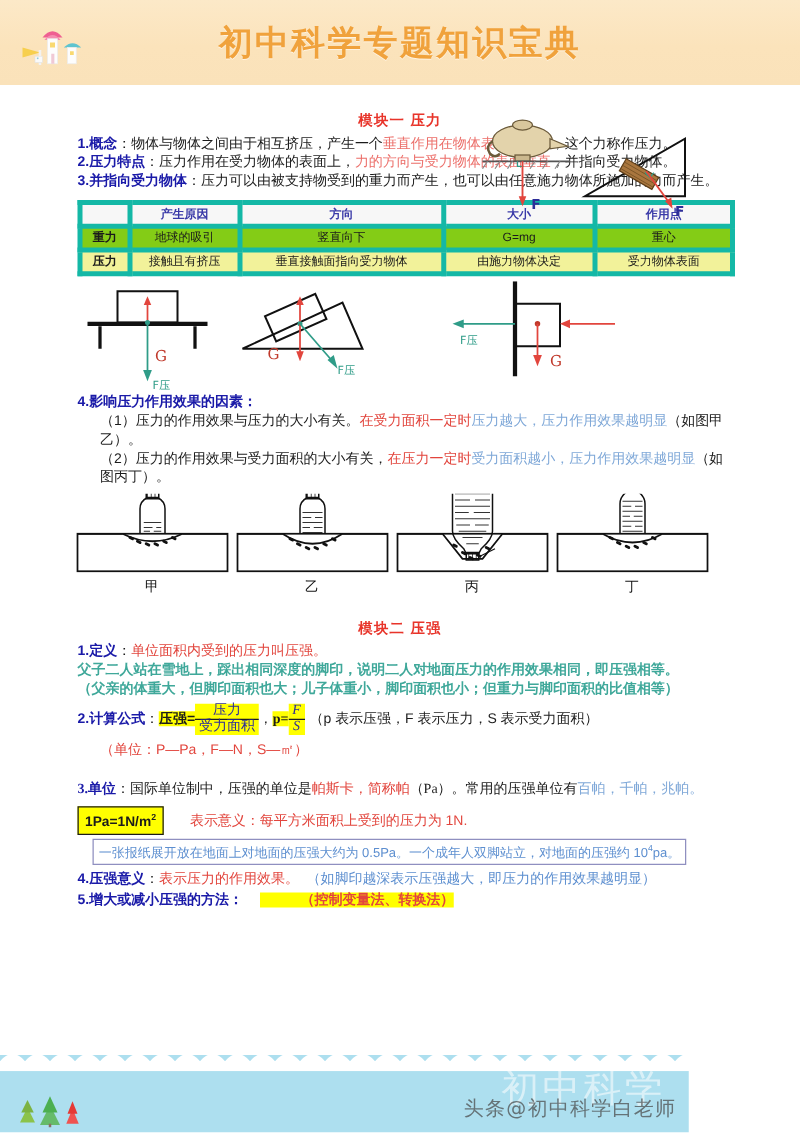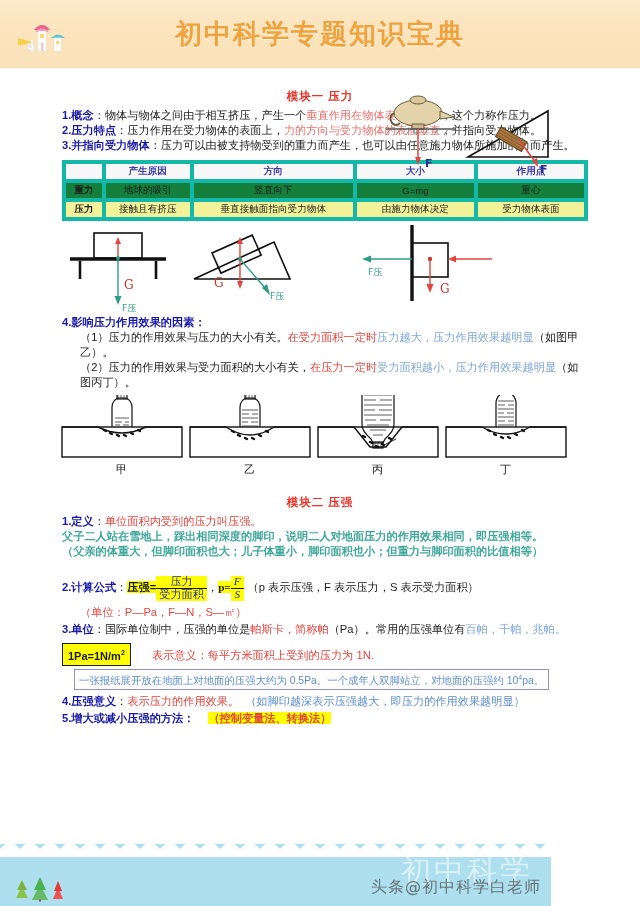--- a/index.html
+++ b/index.html
@@ -69,21 +69,21 @@
     font-size: 9.6px;
   }
   table.cmp td {
     border: 4px solid #14b8a6;
     text-align: center;
     height: 17px;
     padding: 1px 2px;
     color: #1b1b1b;
   }
   table.cmp tr.head td { background: #f7f7f7; color: #3a3aa8; font-weight: bold; }
-  table.cmp tr.row-g td { background: #15803d; }
+  table.cmp tr.row-g td { background: #84cc16; }
   table.cmp tr.row-y td { background: #f2f29a; }
   table.cmp td.rh { font-weight: bold; width: 36px; }
   table.cmp td.c1 { width: 80px; }
   table.cmp td.c2 { width: 148px; }
   table.cmp td.c3 { width: 110px; }
   table.cmp td.c4 { width: 100px; }
 
   
   .fig-row { position: relative; height: 92px; }
   .fig-row2 { position: relative; height: 100px; margin-top: 4px; }
@@ -438,44 +438,44 @@
       <span class="num">1.</span><span class="lbl-blue">定义</span><span class="t-black">：</span><span class="t-red">单位面积内受到的压力叫压强。</span>
     </p>
     <p class="line">
       <span class="t-teal">父子二人站在雪地上，踩出相同深度的脚印，说明二人对地面压力的作用效果相同，即压强相等。</span>
     </p>
     <p class="line">
       <span class="t-teal">（父亲的体重大，但脚印面积也大；儿子体重小，脚印面积也小；但重力与脚印面积的比值相等）</span>
     </p>
 
     
-    <p class="line" style="margin-top:14px; line-height:28px;">
+    <p class="line" style="margin-top:2px; line-height:28px;">
       <span class="num">2.</span><span class="lbl-blue">计算公式</span><span class="t-black">：</span><span class="hl t-black" style="font-weight:bold;">压强=</span><span class="frac hl"><span class="nu">压力</span><span class="de">受力面积</span></span><span class="t-black">，</span><span class="hl t-black" style="font-weight:bold;font-family:'Liberation Serif',serif;">p=</span><span class="frac hl" style="font-family:'Liberation Serif',serif;font-style:italic;"><span class="nu">F</span><span class="de">S</span></span><span class="t-black" style="margin-left:4px;">（p 表示压强，F 表示压力，S 表示受力面积）</span>
     </p>
     <p class="line indent" style="margin-top:4px;">
       <span class="t-red">（单位：P—Pa，F—N，S—㎡）</span>
     </p>
 
-    <p class="line" style="margin-top:2px;">
+    <p class="line" style="margin-top:16px;font-family:Liberation Serif, serif;">
       <span class="num">3.</span><span class="lbl-blue">单位</span><span class="t-black">：</span><span class="t-black">国际单位制中，压强的单位是</span><span class="t-red">帕斯卡，简称帕</span><span class="t-black">（Pa）。常用的压强单位有</span><span class="t-lightblue">百帕，千帕，兆帕。</span>
     </p>
 
     <p class="line" style="margin-top:5px;">
       <span class="boxed"><span>1Pa=1N/m</span><sup>2</sup></span>
       <span class="t-red" style="margin-left:18px;">表示意义：每平方米面积上受到的压力为 1N.</span>
     </p>
 
     <span class="note-box"><span>一张报纸展开放在地面上对地面的压强大约为 0.5Pa。一个成年人双脚站立，对地面的压强约 10</span><sup>4</sup><span>pa。</span></span>
 
     <p class="line" style="margin-top:2px;">
       <span class="num">4.</span><span class="lbl-blue">压强意义</span><span class="t-black">：</span><span class="t-red">表示压力的作用效果。</span><span class="t-blue" style="margin-left:6px;">（如脚印越深表示压强越大，即压力的作用效果越明显）</span>
     </p>
 
     <p class="line" style="margin-top:2px;">
-      <span class="num">5.</span><span class="lbl-blue">增大或减小压强的方法：</span><span class="t-redb hl" style="margin-left:14px;">（控制变量法、转换法）</span>
+      <span class="num">5.</span><span class="lbl-blue">增大或减小压强的方法：</span><span class="t-redb hl" style="margin-left:14px;padding-left:32px;">（控制变量法、转换法）</span>
     </p>
   </div>
 </div>
 
 <div class="page-num">39</div>
 
 <div class="footer">
   <svg class="scallop" viewBox="0 0 640 14" width="640" height="14" preserveAspectRatio="none">
     <path d="M0,14 L0,6
              Q10,-6 20,6 Q30,-6 40,6 Q50,-6 60,6 Q70,-6 80,6 Q90,-6 100,6

